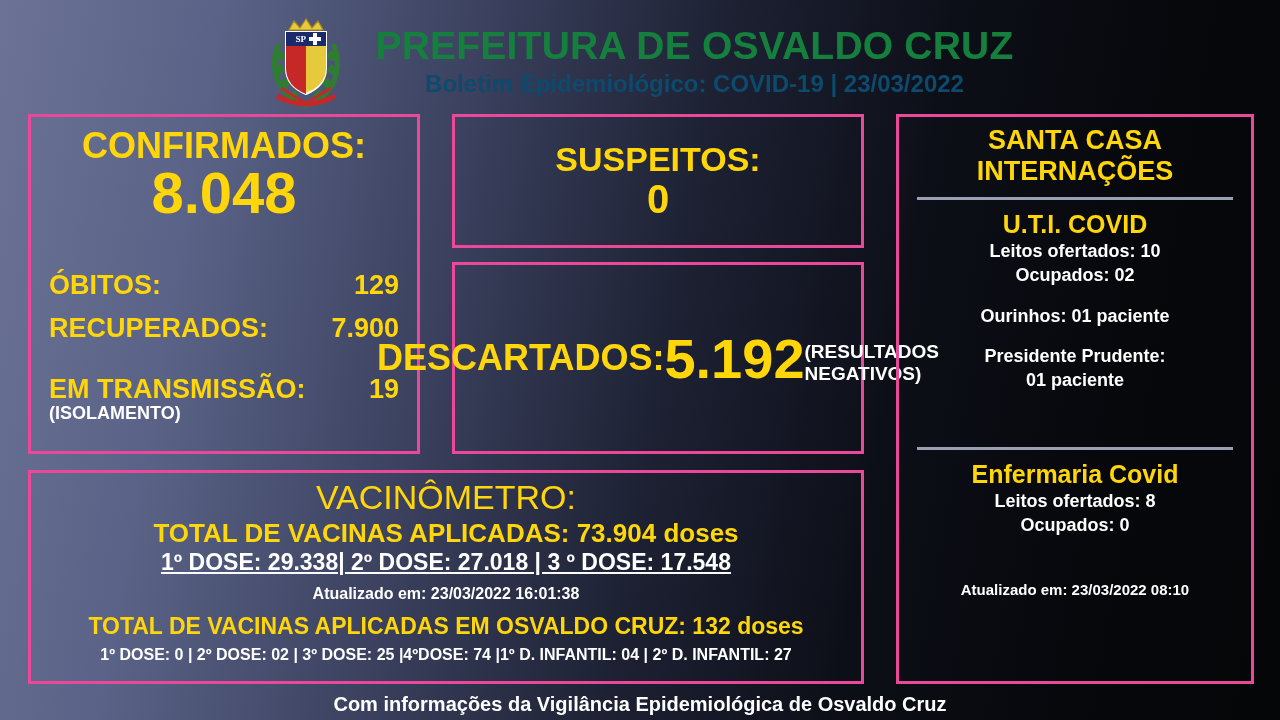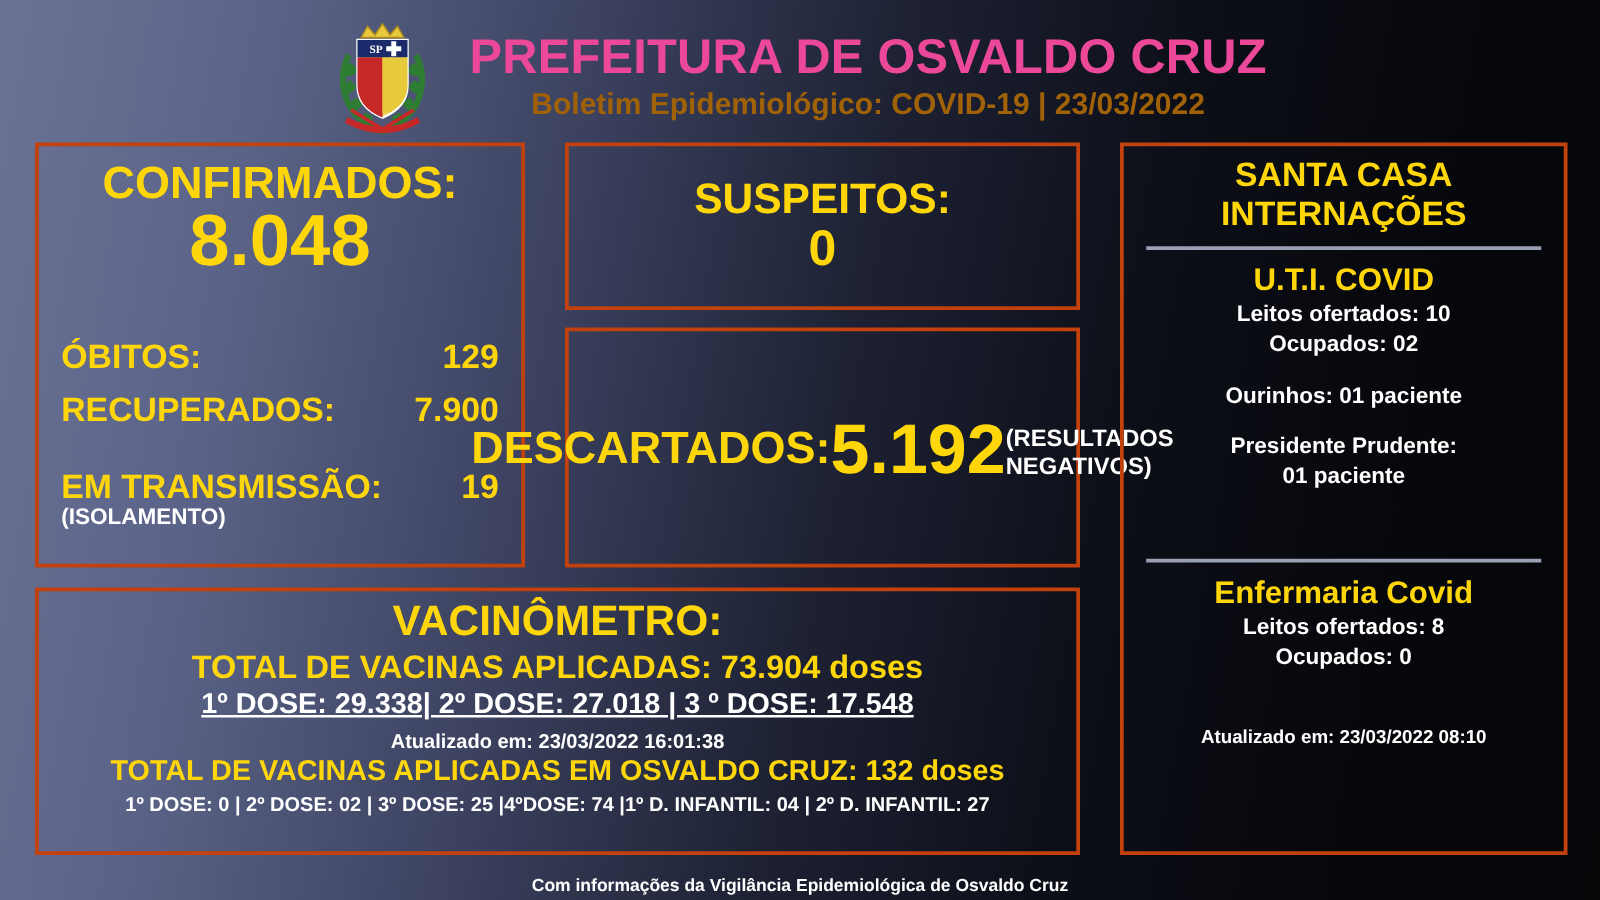--- a/index.html
+++ b/index.html
@@ -23,32 +23,32 @@
     gap: 31px;
     padding-top: 16px;
   }
   .crest { width: 78px; height: 92px; position: relative; flex: 0 0 auto; }
   .header-text { text-align: center; }
   .header-title {
     font-size: 39px;
     font-weight: bold;
     letter-spacing: .2px;
     line-height: 1.05;
-    color: #ec4899;
+    color: #15803d;
   }
   .header-sub {
     font-size: 24px;
     font-weight: bold;
     margin-top: 4px;
-    color: #a16207;
+    color: #0c4a6e;
   }
 
   
   .panel {
-    border: 3px solid #c2410c;
+    border: 3px solid #ec4899;
     position: absolute;
   }
 
   .yellow { color: #ffd60a; }
 
   
   #panel-confirmados {
     left: 28px; top: 114px; width: 392px; height: 340px;
     padding: 10px 14px 12px 14px;
   }
@@ -84,25 +84,25 @@
   .descartados-label { font-size: 36px; font-weight: bold; line-height: 1.05; }
   .descartados-value { font-size: 56px; font-weight: bold; line-height: 1.05; margin-top: 2px; }
   .descartados-note { font-size: 19px; font-weight: bold; margin-top: 10px; }
 
   
   #panel-vacinometro {
     left: 28px; top: 470px; width: 836px; height: 214px;
     text-align: center;
     padding-top: 6px;
   }
-  .vac-title { font-size: 34px; font-weight: bold; line-height: 1.1; }
+  .vac-title { font-size: 34px; font-weight: normal; line-height: 1.1; }
   .vac-total { font-size: 26px; font-weight: bold; margin-top: 2px; }
   .vac-doses { font-size: 23px; font-weight: bold; margin-top: 0; text-decoration: underline; }
   .vac-upd { font-size: 16px; font-weight: bold; margin-top: 9px; }
-  .vac-oc-total { font-size: 23px; font-weight: bold; }
+  .vac-oc-total { font-size: 23px; font-weight: bold; margin-top: 10px; }
   .vac-oc-doses { font-size: 16px; font-weight: bold; margin-top: 6px; }
 
   
   #panel-internacoes {
     left: 896px; top: 114px; width: 358px; height: 570px;
     text-align: center;
     padding: 8px 12px 10px 12px;
   }
   .int-title { font-size: 27px; font-weight: bold; line-height: 1.15; }
   .int-rule { height: 3px; background: #9aa0b4; margin: 10px 6px 10px 6px; }
@@ -110,21 +110,21 @@
   .int-line { font-size: 18px; font-weight: bold; line-height: 1.35; }
   .int-gap { height: 16px; }
   .int-gap-lg { height: 44px; }
   .int-enf-title { font-size: 25px; font-weight: bold; }
   .int-upd { font-size: 15px; font-weight: bold; }
 
   
   .footer {
     position: absolute; left: 0; right: 0; bottom: 4px;
     text-align: center;
-    font-size: 14px; font-weight: bold;
+    font-size: 20px; font-weight: bold;
     color: #ffffff;
   }
 </style>
 </head>
 <body>
 
 <div class="header">
   <div class="crest">
     <svg viewBox="0 0 78 92" width="78" height="92" aria-hidden="true">
 

